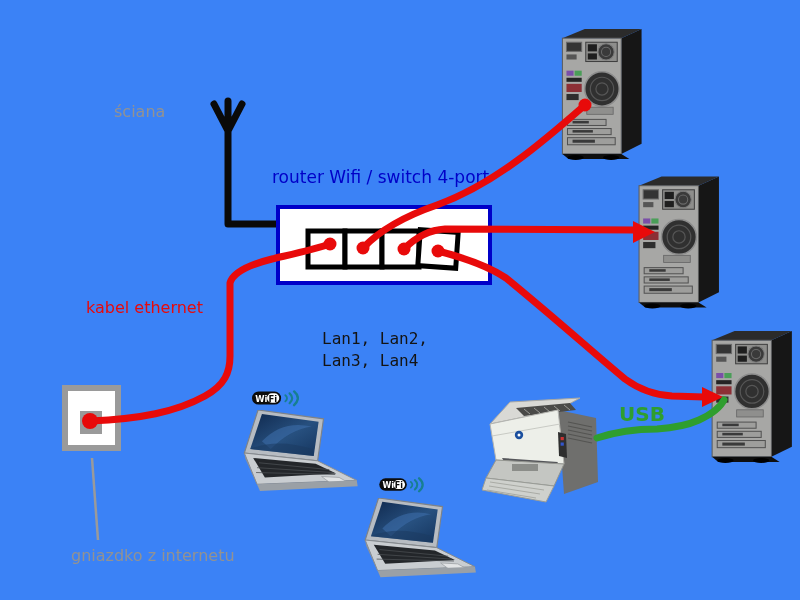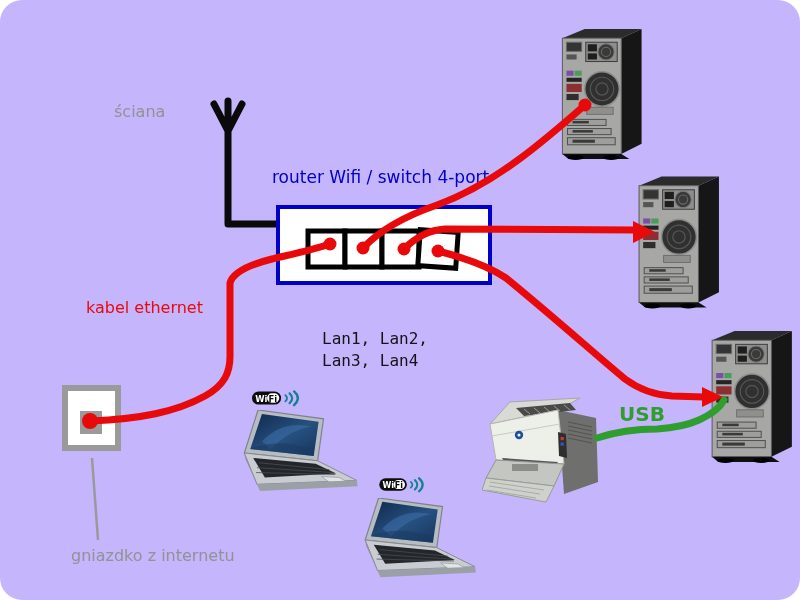--- a/index.html
+++ b/index.html
@@ -1,17 +1,17 @@
 <!DOCTYPE html>
 <html><head>
 <meta charset="utf-8">
 <style>
   html,body{margin:0;padding:0;background:#ffffff;}
-  #canvas{position:relative;width:800px;height:600px;background:#c4b5fd;overflow:hidden;
-          font-family:"DejaVu Sans", sans-serif;border-radius:22px;}
+  #canvas{position:relative;width:800px;height:600px;background:#3b82f6;overflow:hidden;
+          font-family:"DejaVu Sans", sans-serif;}
   svg{display:block;}
   text{user-select:none;}
   .label{font-family:"DejaVu Sans", sans-serif;}
   .mono{font-family:"DejaVu Sans Mono", monospace;}
 </style>
 </head>
 <body>
 
 <div id="canvas">
 <svg width="800" height="600" viewBox="0 0 800 600" xmlns="http://www.w3.org/2000/svg">

